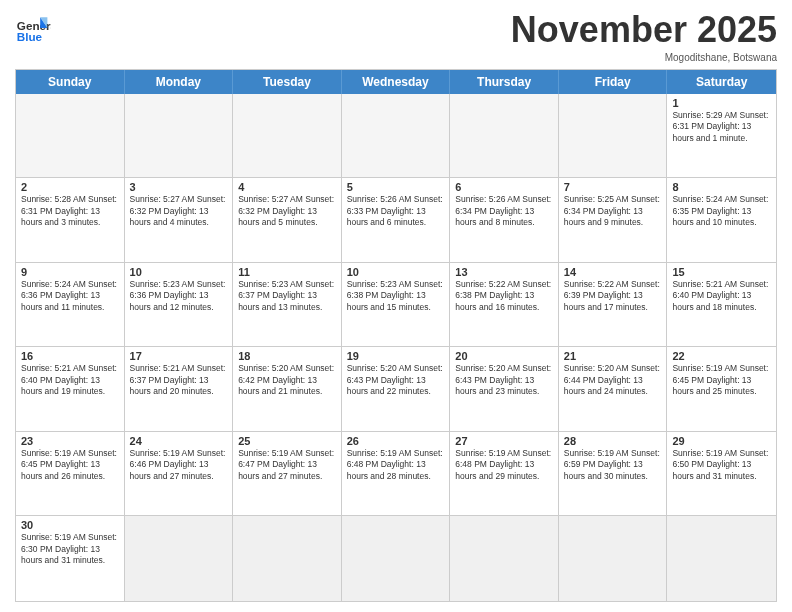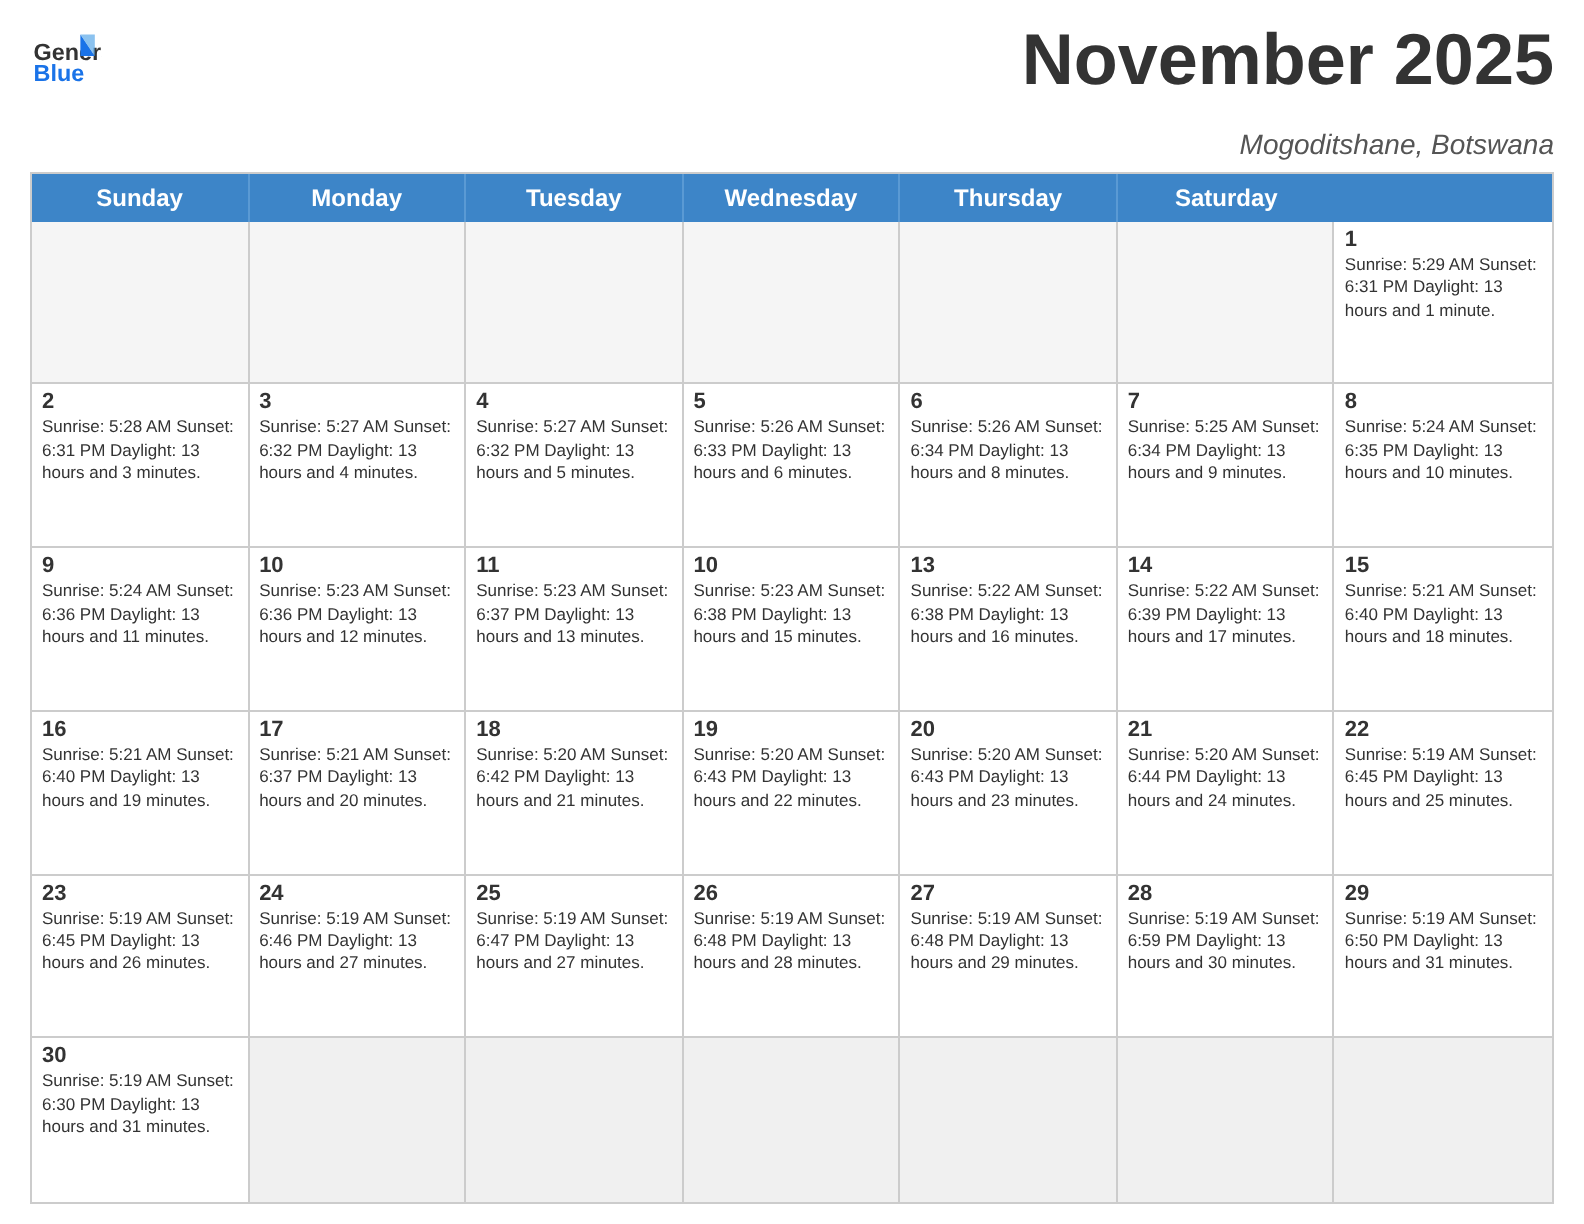--- a/index.html
+++ b/index.html
@@ -35,24 +35,23 @@
     .title-block {
       text-align: right;
     }
     .month-title {
       font-size: 36px;
       font-weight: bold;
       color: #333;
       line-height: 1.1;
     }
     .location {
-      font-size: 14px;
+      font-size: 10px;
       color: #555;
-      margin-top: 14px;
-      font-style: italic;
+      margin-top: 2px;
     }
     .calendar {
       flex: 1;
       display: flex;
       flex-direction: column;
       border: 1px solid #ccc;
     }
     .day-headers {
       display: grid;
       grid-template-columns: repeat(7, 1fr);
@@ -122,20 +121,21 @@
     </div>
   </div>
 
   <div class="calendar">
     <div class="day-headers">
     <div class="day-header">Sunday</div>
         <div class="day-header">Monday</div>
         <div class="day-header">Tuesday</div>
         <div class="day-header">Wednesday</div>
         <div class="day-header">Thursday</div>
+        <div class="day-header">Friday</div>
         <div class="day-header">Saturday</div>
       </div>
     <div class="calendar-grid">
     <div class="calendar-row">
           <div class="cell empty"></div>
           <div class="cell empty"></div>
           <div class="cell empty"></div>
           <div class="cell empty"></div>
           <div class="cell empty"></div>
           <div class="cell empty"></div>

